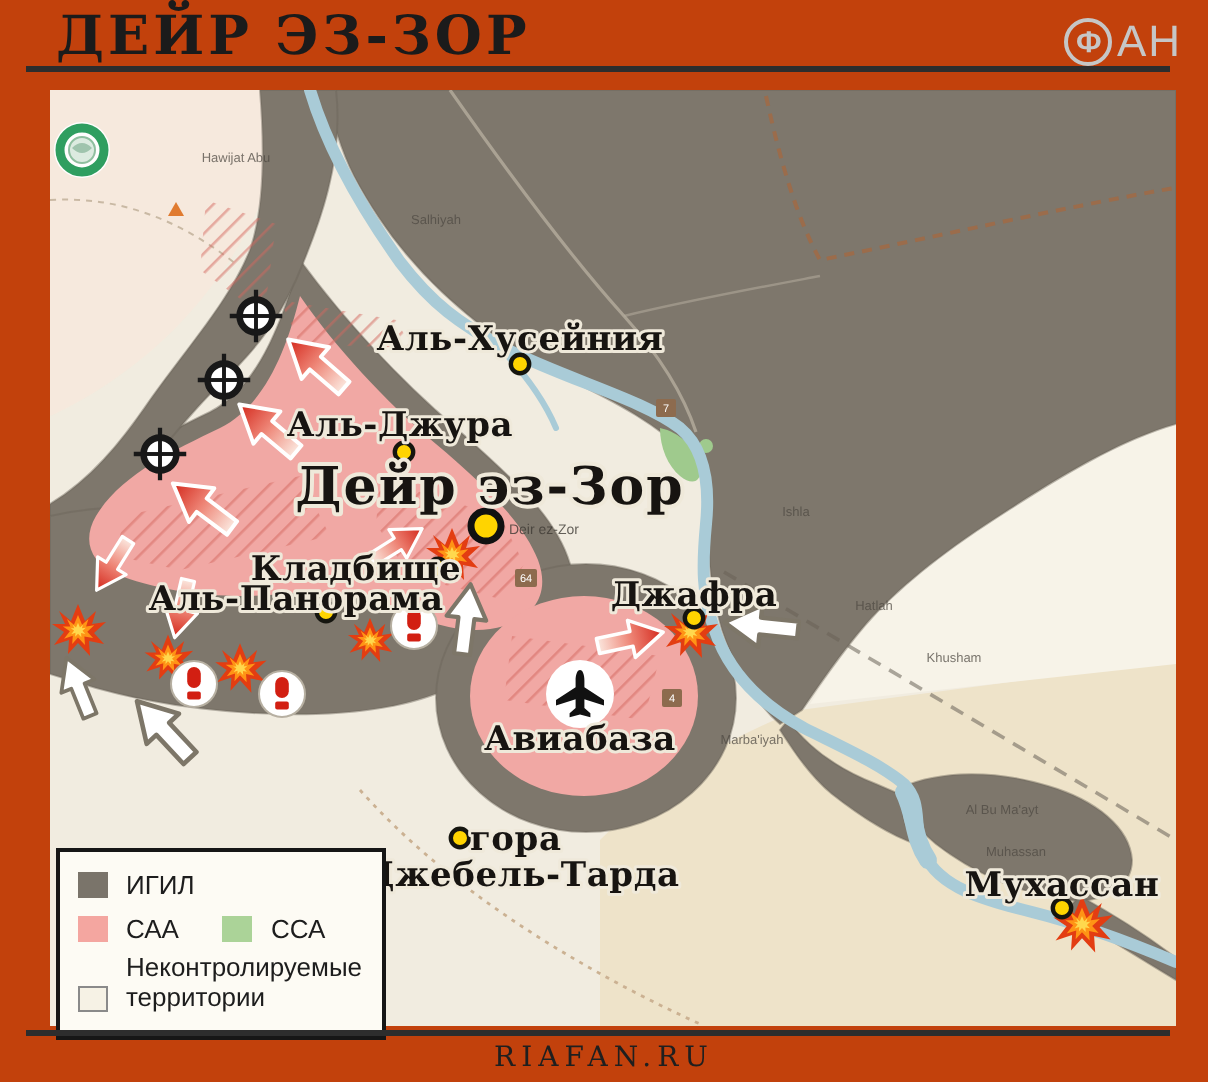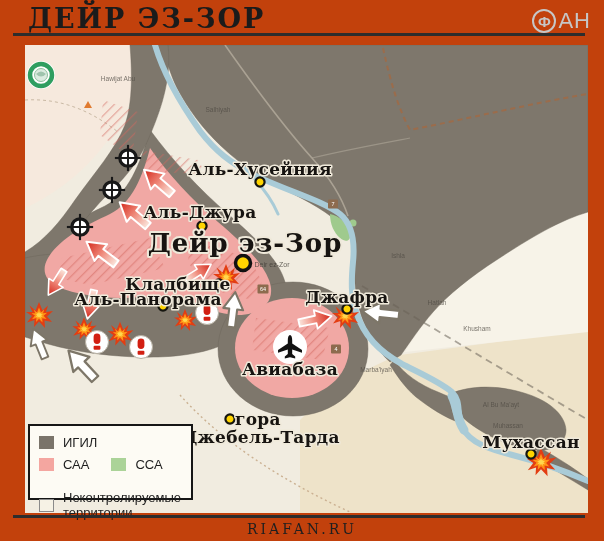--- a/index.html
+++ b/index.html
@@ -16,31 +16,31 @@
   
   .map-wrap{position:absolute;left:25px;top:45px;width:563px;height:468px;}
   .mlbl{font-family:"DejaVu Serif",serif;font-weight:bold;fill:#171411;
         stroke:#efe9da;stroke-width:3px;paint-order:stroke;stroke-linejoin:round;
         font-size:17px;text-anchor:middle;letter-spacing:.3px;}
   .mlbl-big{font-size:26px;stroke-width:4px;letter-spacing:1px;}
   .tiny{font-family:"Liberation Sans",sans-serif;font-size:6.5px;fill:#4f4a43;opacity:.75;text-anchor:middle;stroke:none;}
   .tiny2{font-family:"Liberation Sans",sans-serif;font-size:7px;fill:#3f3b35;opacity:.8;text-anchor:middle;}
   .shield-txt{font-family:"Liberation Sans",sans-serif;font-size:5.5px;fill:#fff;text-anchor:middle;}
   
-  .legend{position:absolute;left:28px;top:424px;width:165px;height:76px;background:#fdfbf4;
+  .legend{position:absolute;left:28px;top:424px;width:165px;height:96px;background:#fdfbf4;
           border:2.5px solid #161616;box-sizing:border-box;padding:5px 0 0 9px;color:#1d1d1d;}
   .lrow{display:flex;align-items:center;height:22px;}
   .sw{width:15px;height:13px;margin-right:9px;flex:none;}
   .sw-igil{background:#7a746a;}
   .sw-saa{background:#f4a6a0;}
   .sw-ssa{background:#abd398;}
   .sw-unc{background:#f6f2e5;border:1.5px solid #8a8a8a;box-sizing:border-box;}
   .ltxt{font-size:13px;}
   .lcol2{margin-left:22px;display:flex;align-items:center;}
-  .unc-wrap{display:flex;align-items:center;margin-top:16px;}
+  .unc-wrap{display:flex;align-items:flex-end;margin-top:2px;}
   .unc-txt{font-size:13px;line-height:14.5px;}
   
   .frule{position:absolute;left:13px;top:515px;width:572px;height:3px;background:#2d2d2d;}
   .footer-txt{position:absolute;left:0;top:521px;width:604px;text-align:center;
               font-family:"DejaVu Serif",serif;font-weight:normal;font-size:14px;
               letter-spacing:3px;color:#1f1f1f;}
 </style>
 </head>
 <body>
 

